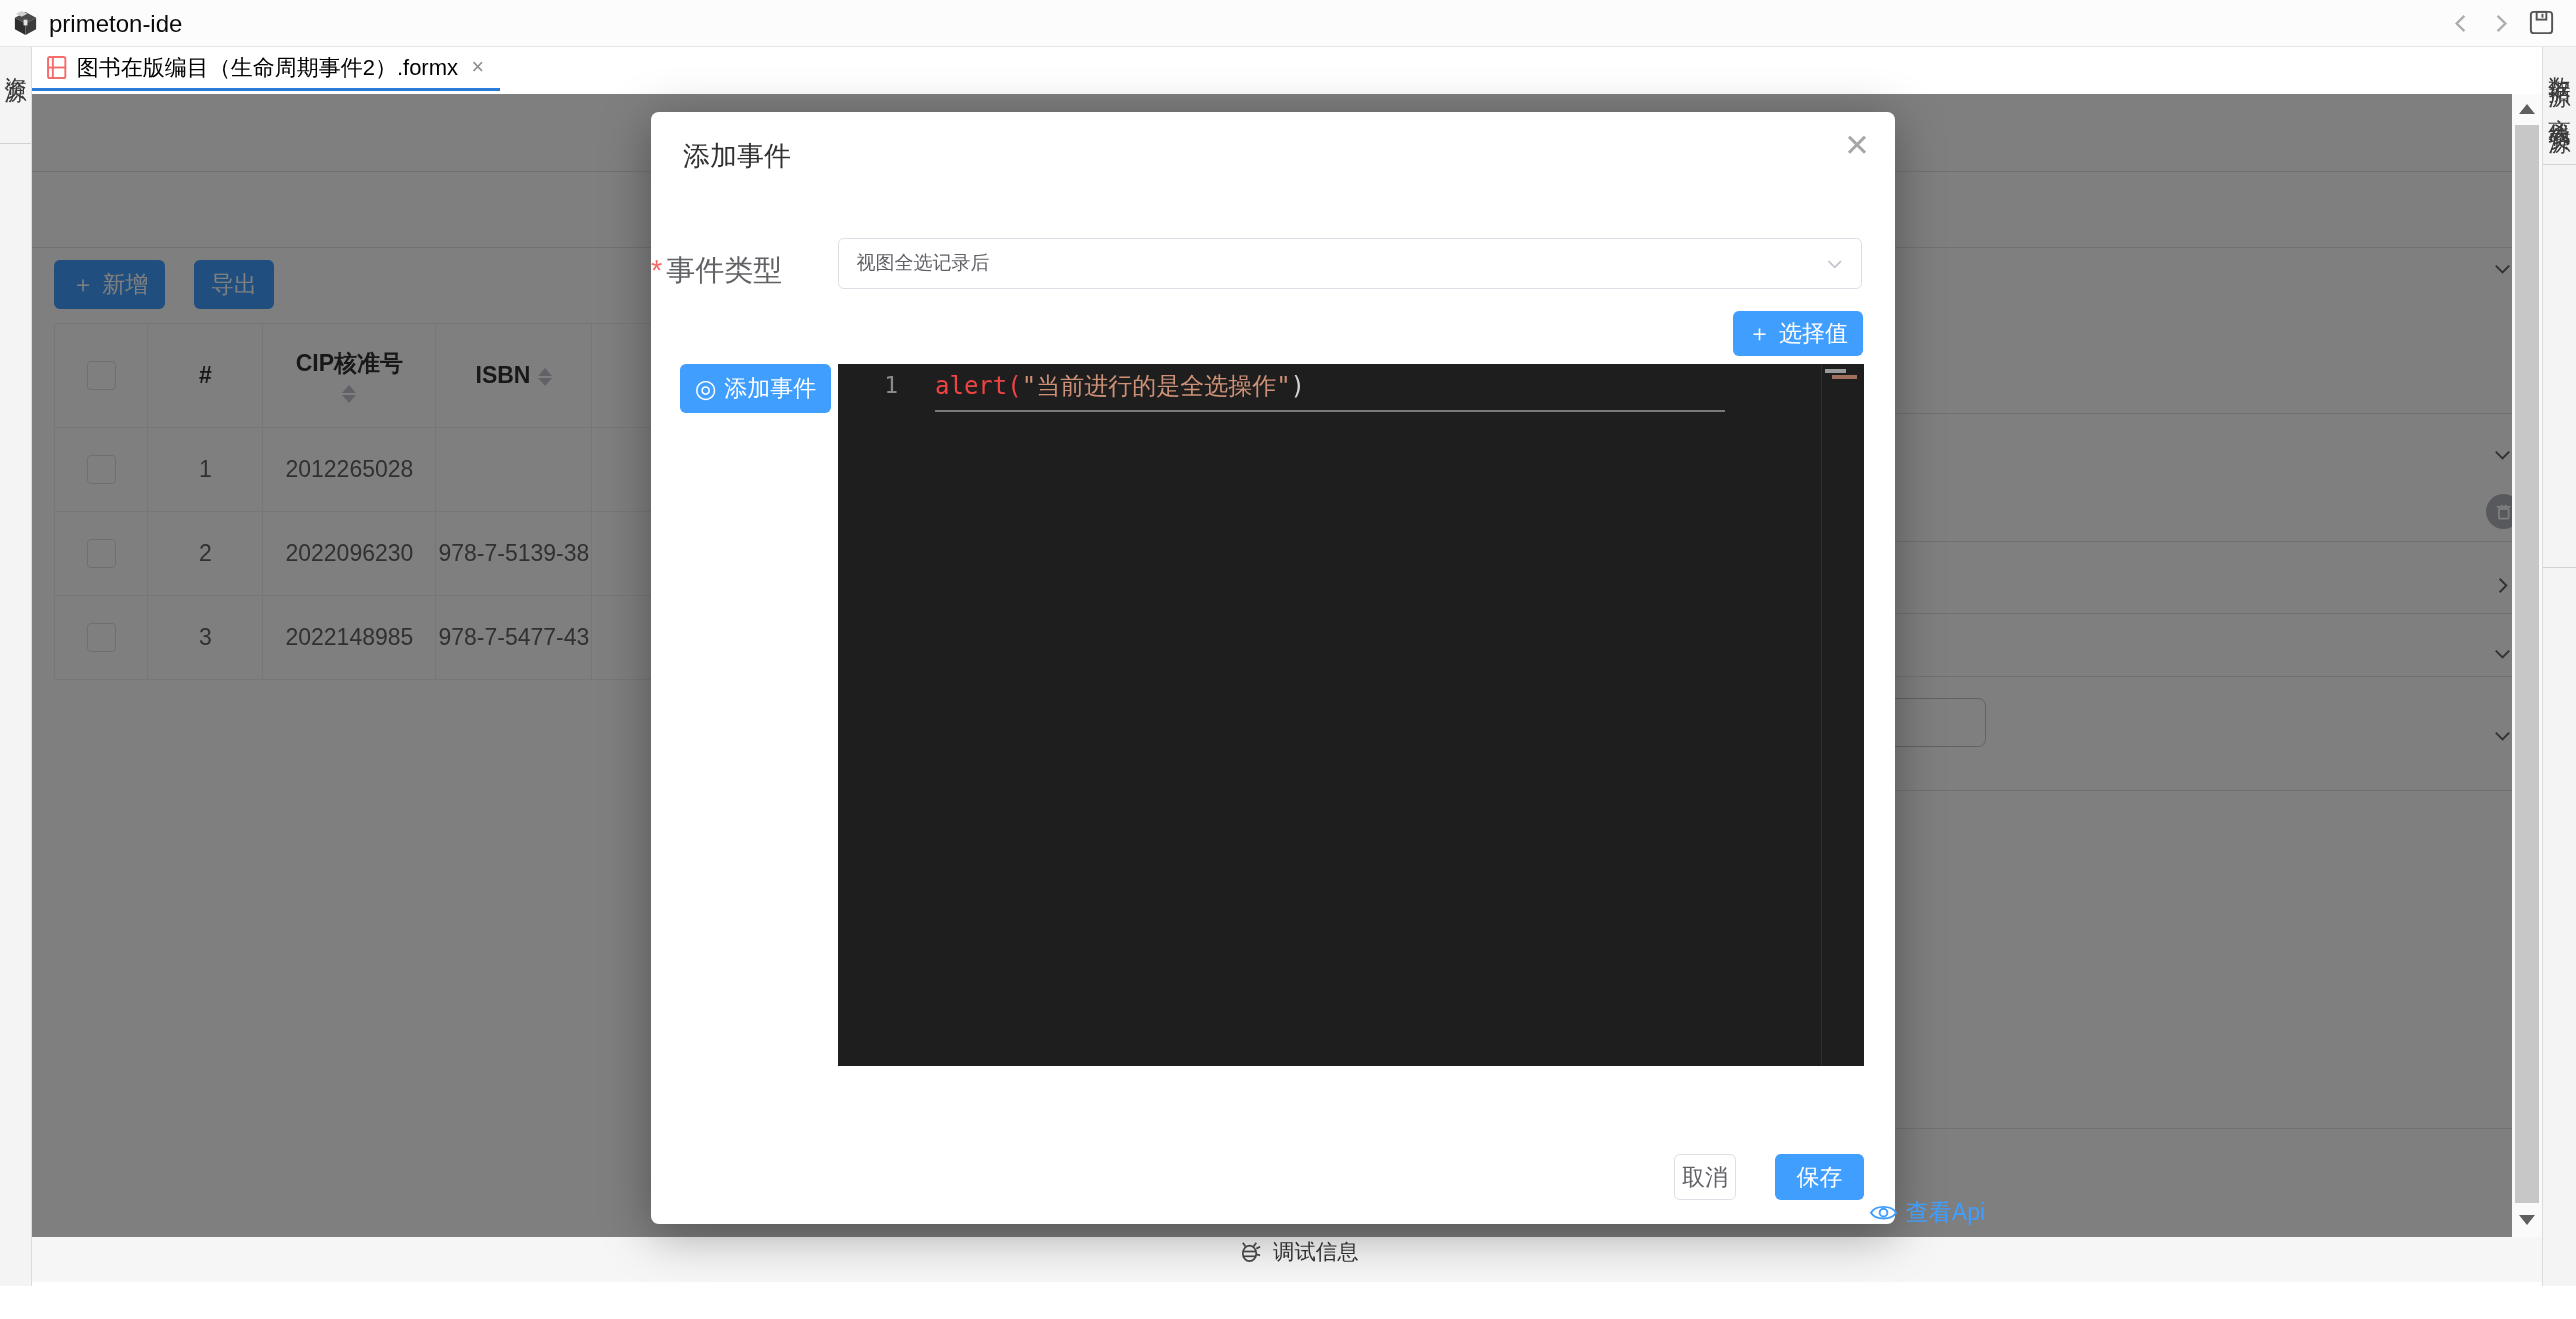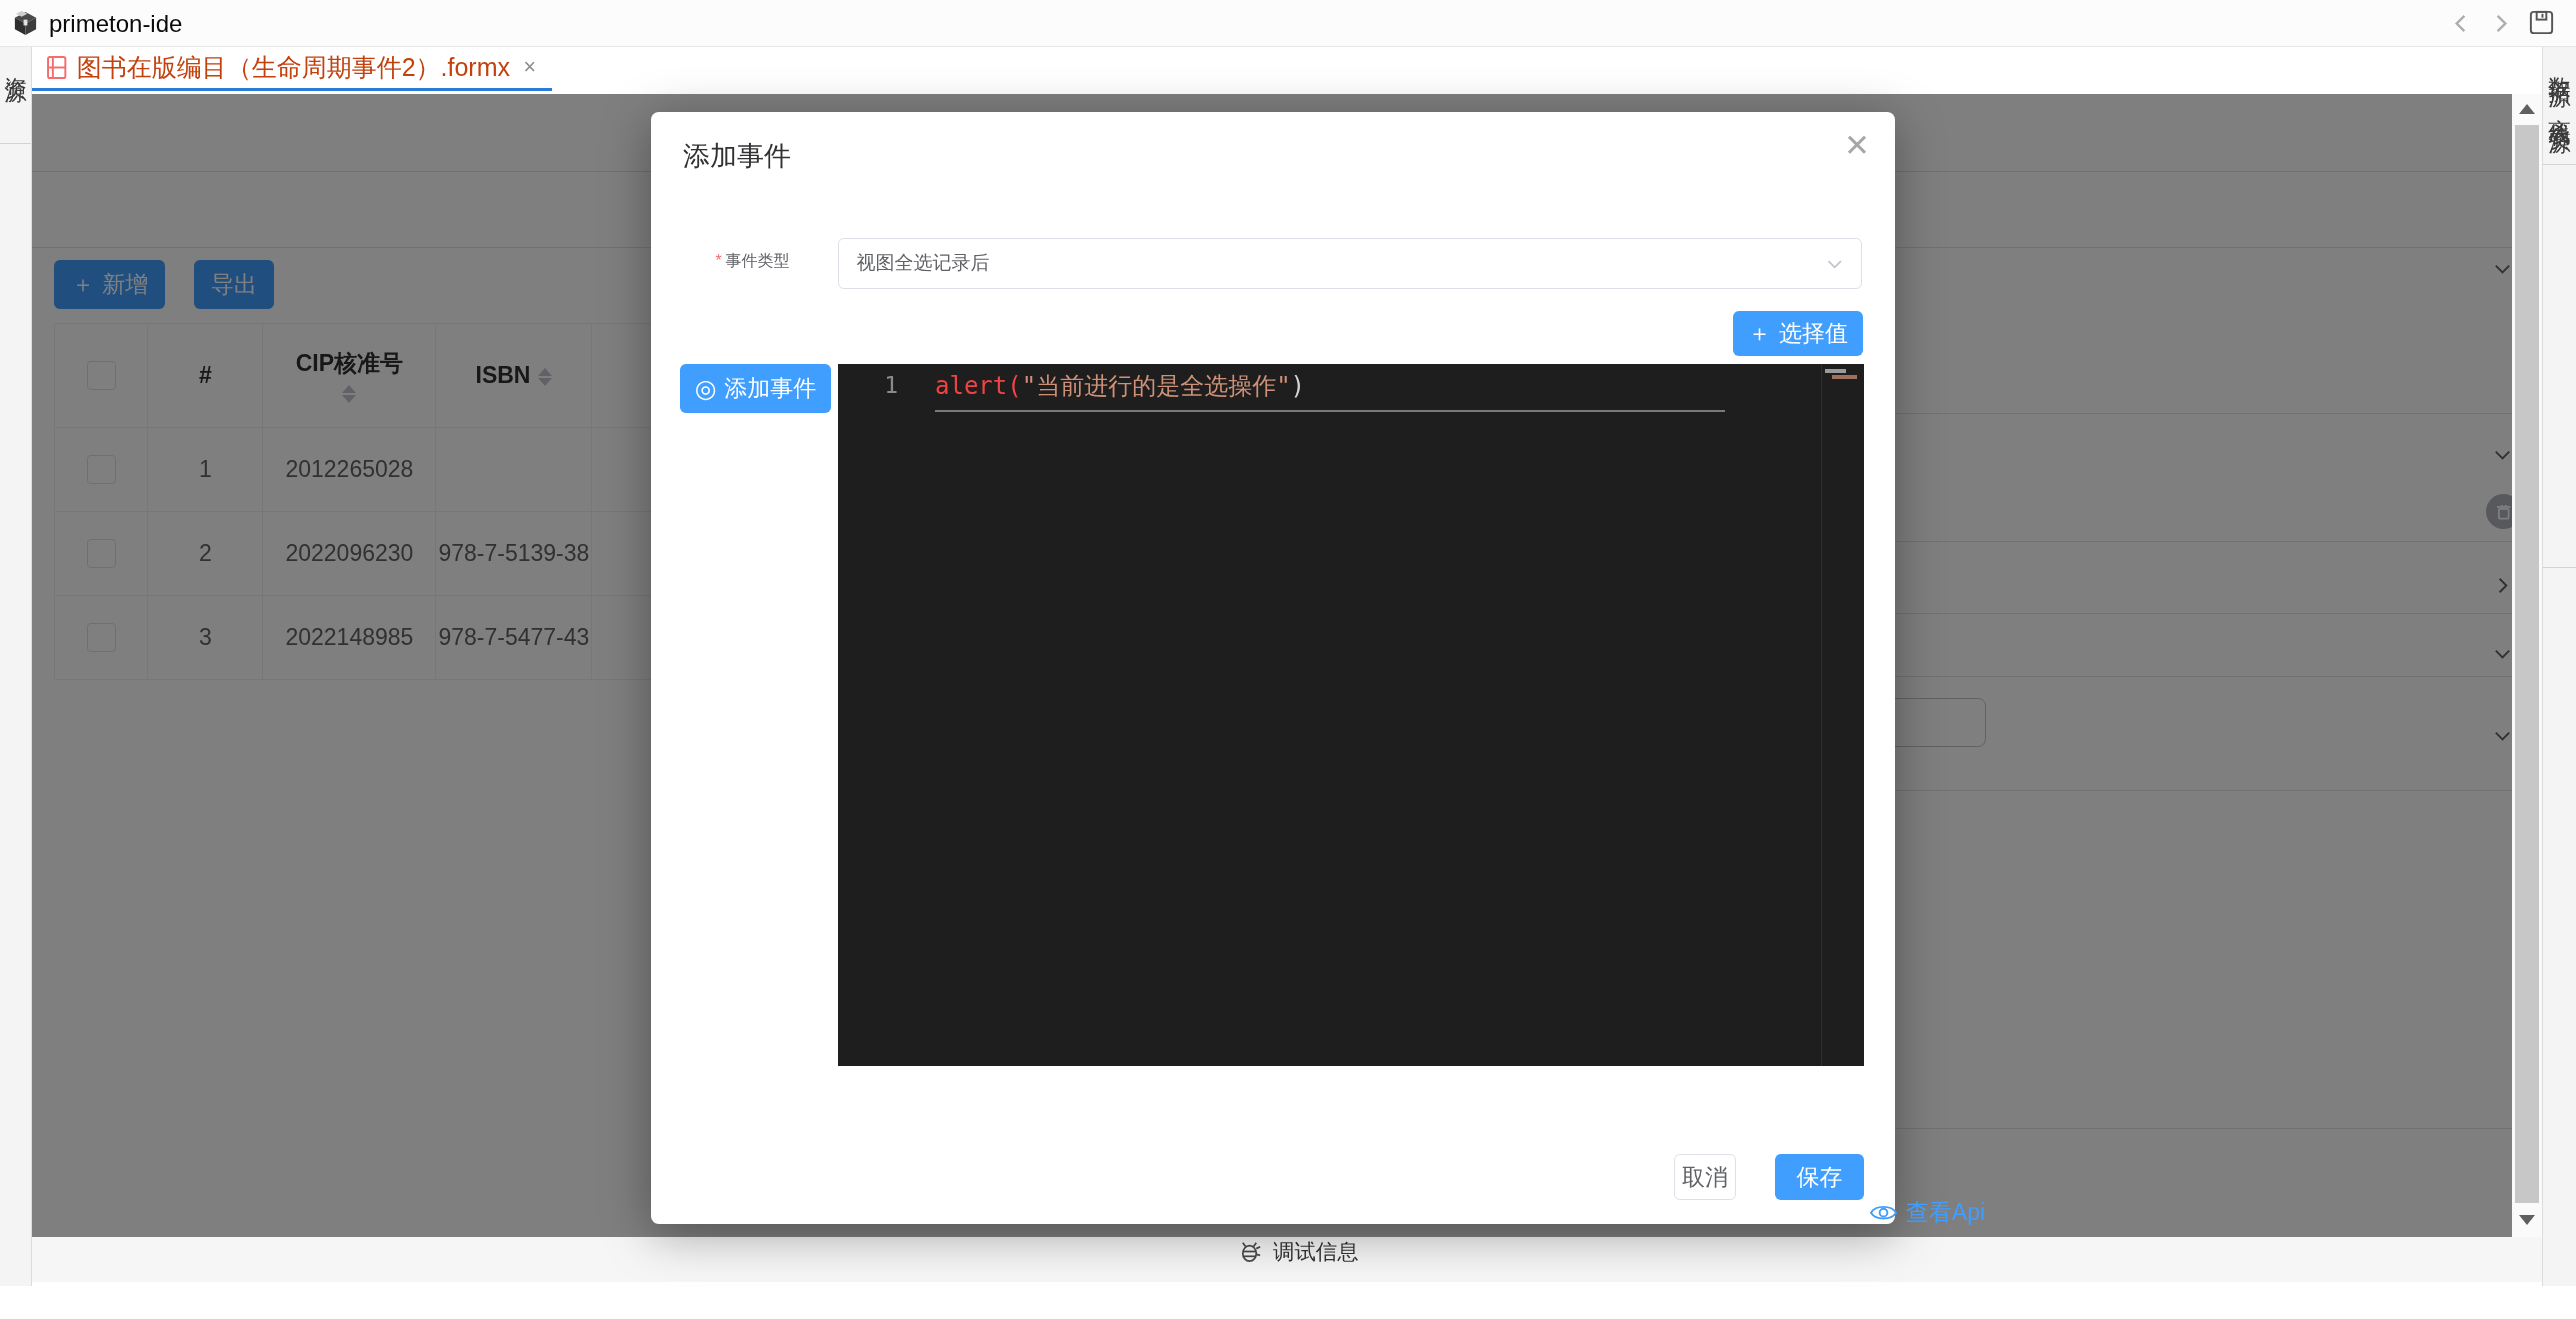--- a/index.html
+++ b/index.html
@@ -17,21 +17,21 @@
 
   
   .left-strip { position:absolute; left:0; top:47px; width:32px; height:1239px; background:#f4f4f4; border-right:1px solid #dcdcdc; z-index:3; }
   .right-strip { position:absolute; left:2542px; top:47px; width:34px; height:1239px; background:#f4f4f4; border-left:1px solid #dcdcdc; z-index:3; }
   .vlabel { writing-mode:vertical-rl; text-orientation:upright; font-size:22.4px; color:#3a3a3a; letter-spacing:4.9px; display:block; margin:11.7px auto 0 auto; }
   .strip-divider { position:absolute; left:0; width:100%; height:1px; background:#d2d2d2; }
 
   
   .tabbar { position:absolute; left:32px; top:47px; width:2480px; height:48px; background:#fff; z-index:4; }
   .tab { display:inline-flex; align-items:center; gap:9.7px; height:44px; padding:0 15.6px 0 13.6px; border-bottom:3.9px solid #2b7bd9; }
-  .tab-label { font-size:25px; color:#c2410c; white-space:nowrap; }
+  .tab-label { font-size:22px; color:#000000; white-space:nowrap; }
   .tab-close { font-size:21.4px; color:#8a8a8a; margin-left:3.9px; }
 
   
   .content { position:absolute; left:32px; top:94px; width:2480px; height:1143px; background:#fff; overflow:hidden; z-index:1; }
   .hline { position:absolute; height:1px; background:#dfe3e8; }
 
   .btn { display:inline-flex; align-items:center; justify-content:center; gap:7.8px; border-radius:5.8px; font-size:23px; white-space:nowrap; }
   .btn-blue { background:#409eff; color:#fff; border:none; }
   .btn-plain { background:#fff; color:#606266; border:1.9px solid #dcdfe6; }
   .tb-add { position:absolute; left:22.4px; top:166px; width:111px; height:49px; }
@@ -58,21 +58,21 @@
   .scroll-col { position:absolute; left:2512px; top:94px; width:30px; height:1143px; background:#fafafa; z-index:3; }
   .sc-up { position:absolute; left:6.8px; top:9.7px; width:0; height:0; border-left:8.8px solid transparent; border-right:8.8px solid transparent; border-bottom:10.7px solid #5f5f5f; }
   .sc-dn { position:absolute; left:6.8px; bottom:11.7px; width:0; height:0; border-left:8.8px solid transparent; border-right:8.8px solid transparent; border-top:10.7px solid #5f5f5f; }
   .sc-thumb { position:absolute; left:2.9px; top:31px; width:24px; height:1078px; background:#c7c7c7; }
 
   
   .overlay { position:absolute; left:32px; top:94px; width:2480px; height:1143px; background:rgba(0,0,0,0.5); z-index:5; }
   .modal { position:absolute; left:651px; top:112px; width:1244px; height:1112px; background:#fff; border-radius:7.8px; box-shadow:0 9.7px 49px rgba(0,0,0,0.35); z-index:10; }
   .modal-title { position:absolute; left:32px; top:26px; font-size:27px; color:#303133; }
   .modal-close { position:absolute; right:25px; top:17.5px; font-size:31px; color:#a6a6a6; line-height:1; }
-  .form-label { position:absolute; left:15px; top:139px; width:173px; text-align:center; font-size:16px; color:#606266; }
+  .form-label { position:absolute; left:0; top:139px; width:173px; text-align:left; font-size:29px; color:#606266; }
   .req { color:#f56c6c; margin-right:3.9px; }
   .dropdown { position:absolute; left:187px; top:126px; width:1024px; height:51px; border:1.9px solid #dcdfe6; border-radius:5.8px; background:#fff; }
   .dropdown-value { position:absolute; left:17.5px; top:0; height:47px; line-height:47px; font-size:19px; color:#606266; }
   .dd-chev { position:absolute; right:15.6px; top:13.6px; width:21.4px; height:21.4px; color:#c0c4cc; }
   .select-value-btn { position:absolute; left:1082px; top:199px; width:130px; height:45px; }
   .code-assist-btn { position:absolute; left:29px; top:252px; width:151px; height:49px; }
   .icon-ring { font-size:25px; line-height:1; }
 
   .editor { position:absolute; left:187px; top:252px; width:1026px; height:702px; background:#1e1e1e; overflow:hidden; }
   .gutter-num { position:absolute; left:0; top:7.8px; width:60px; text-align:right; font-family:"DejaVu Sans Mono", monospace; font-size:23px; color:#8a8a8a; }

